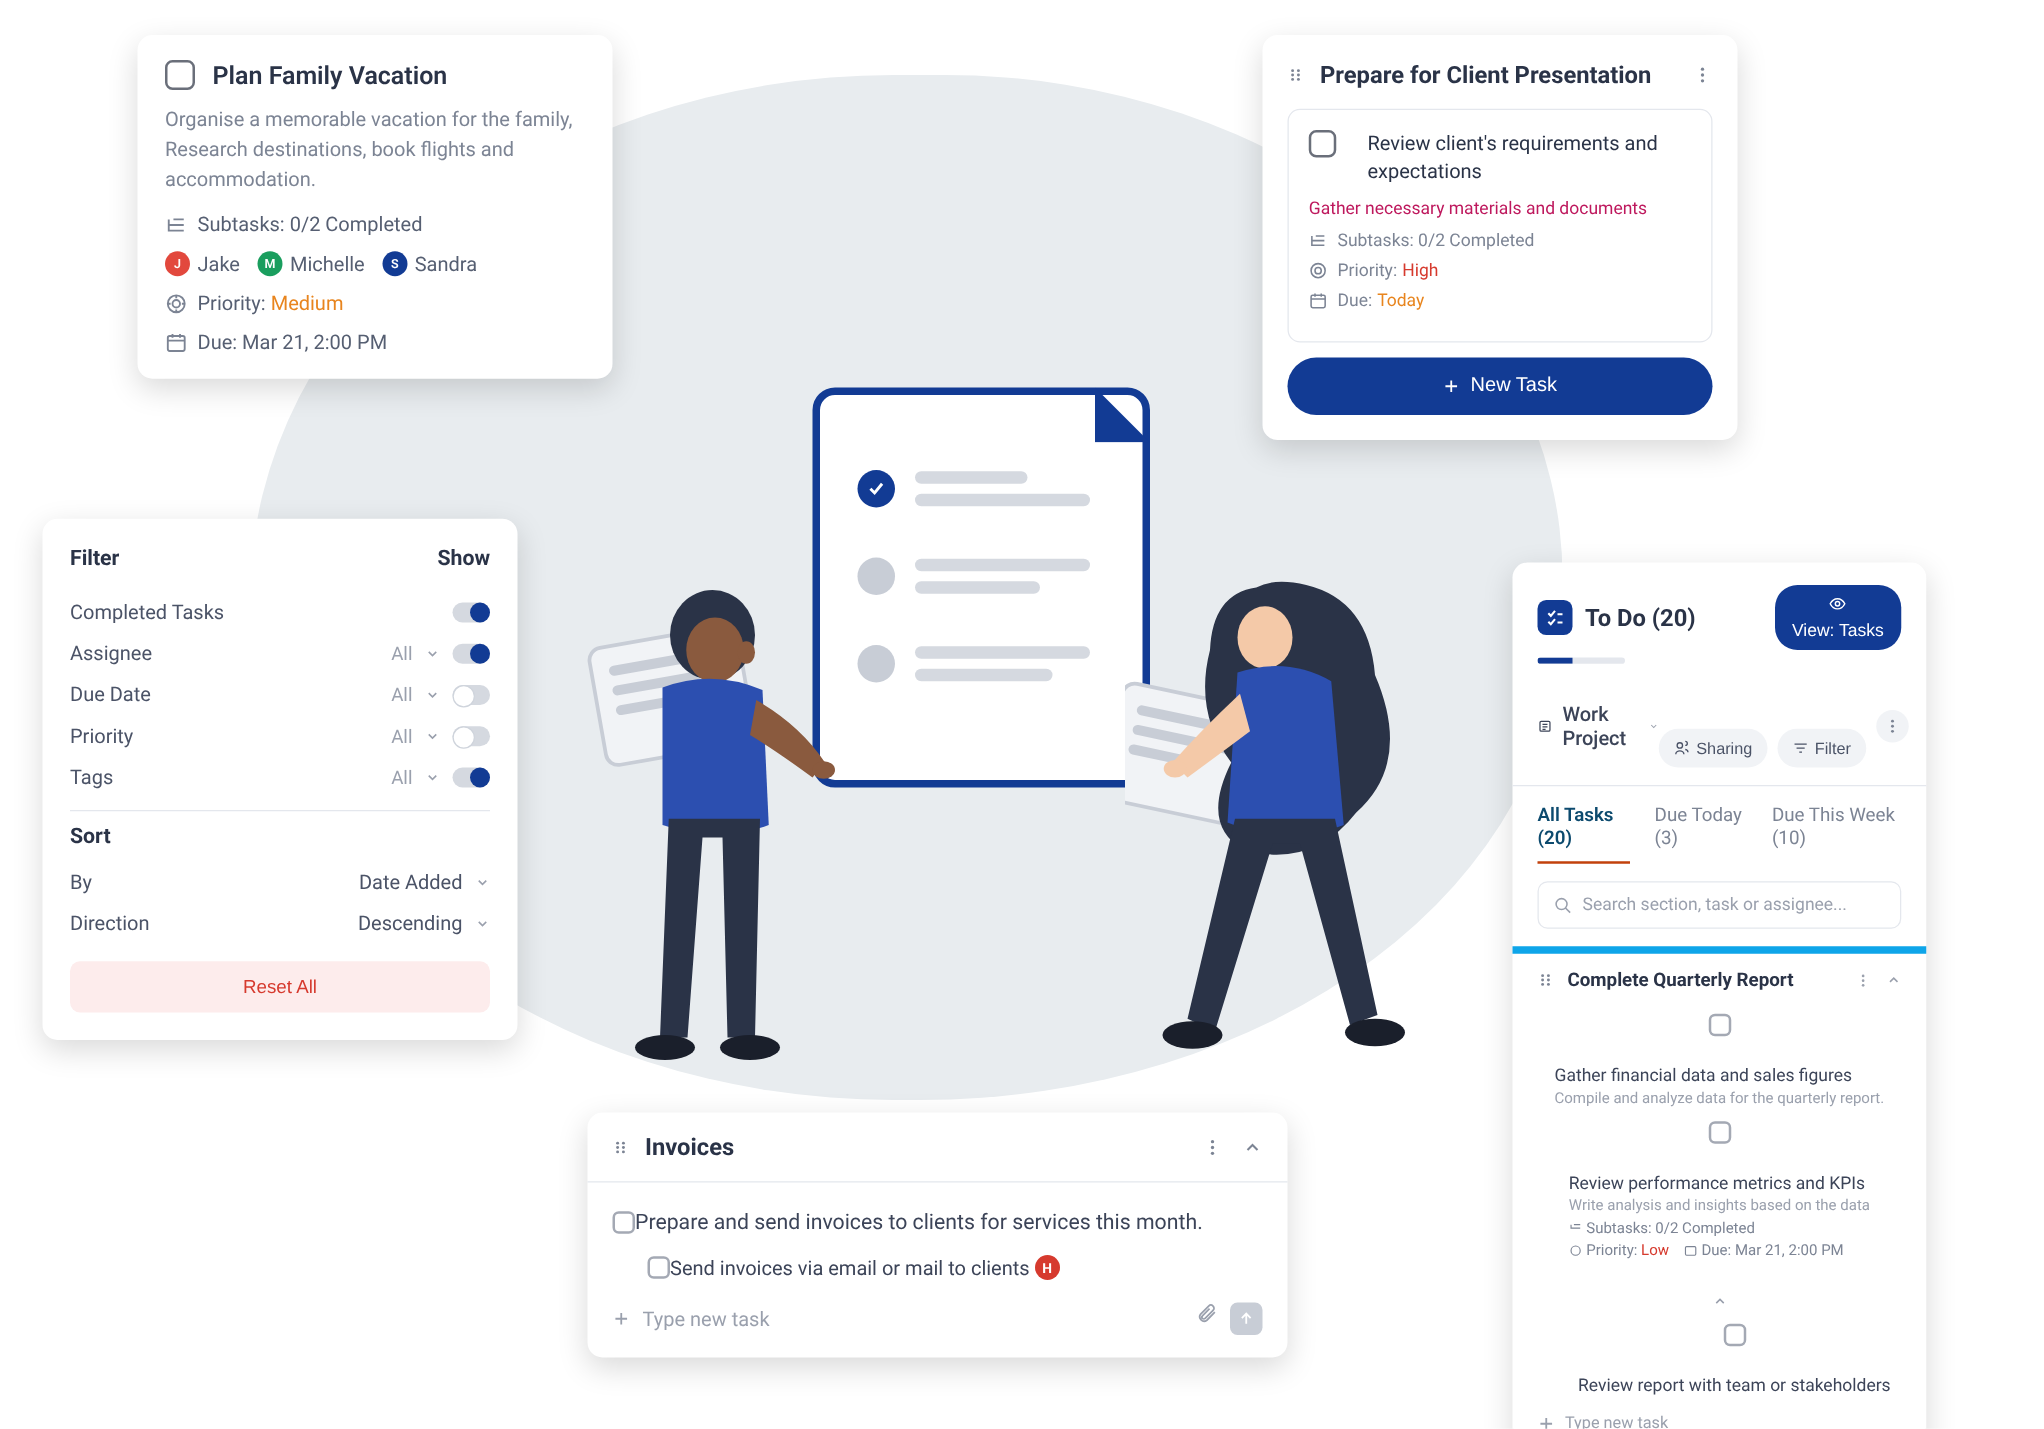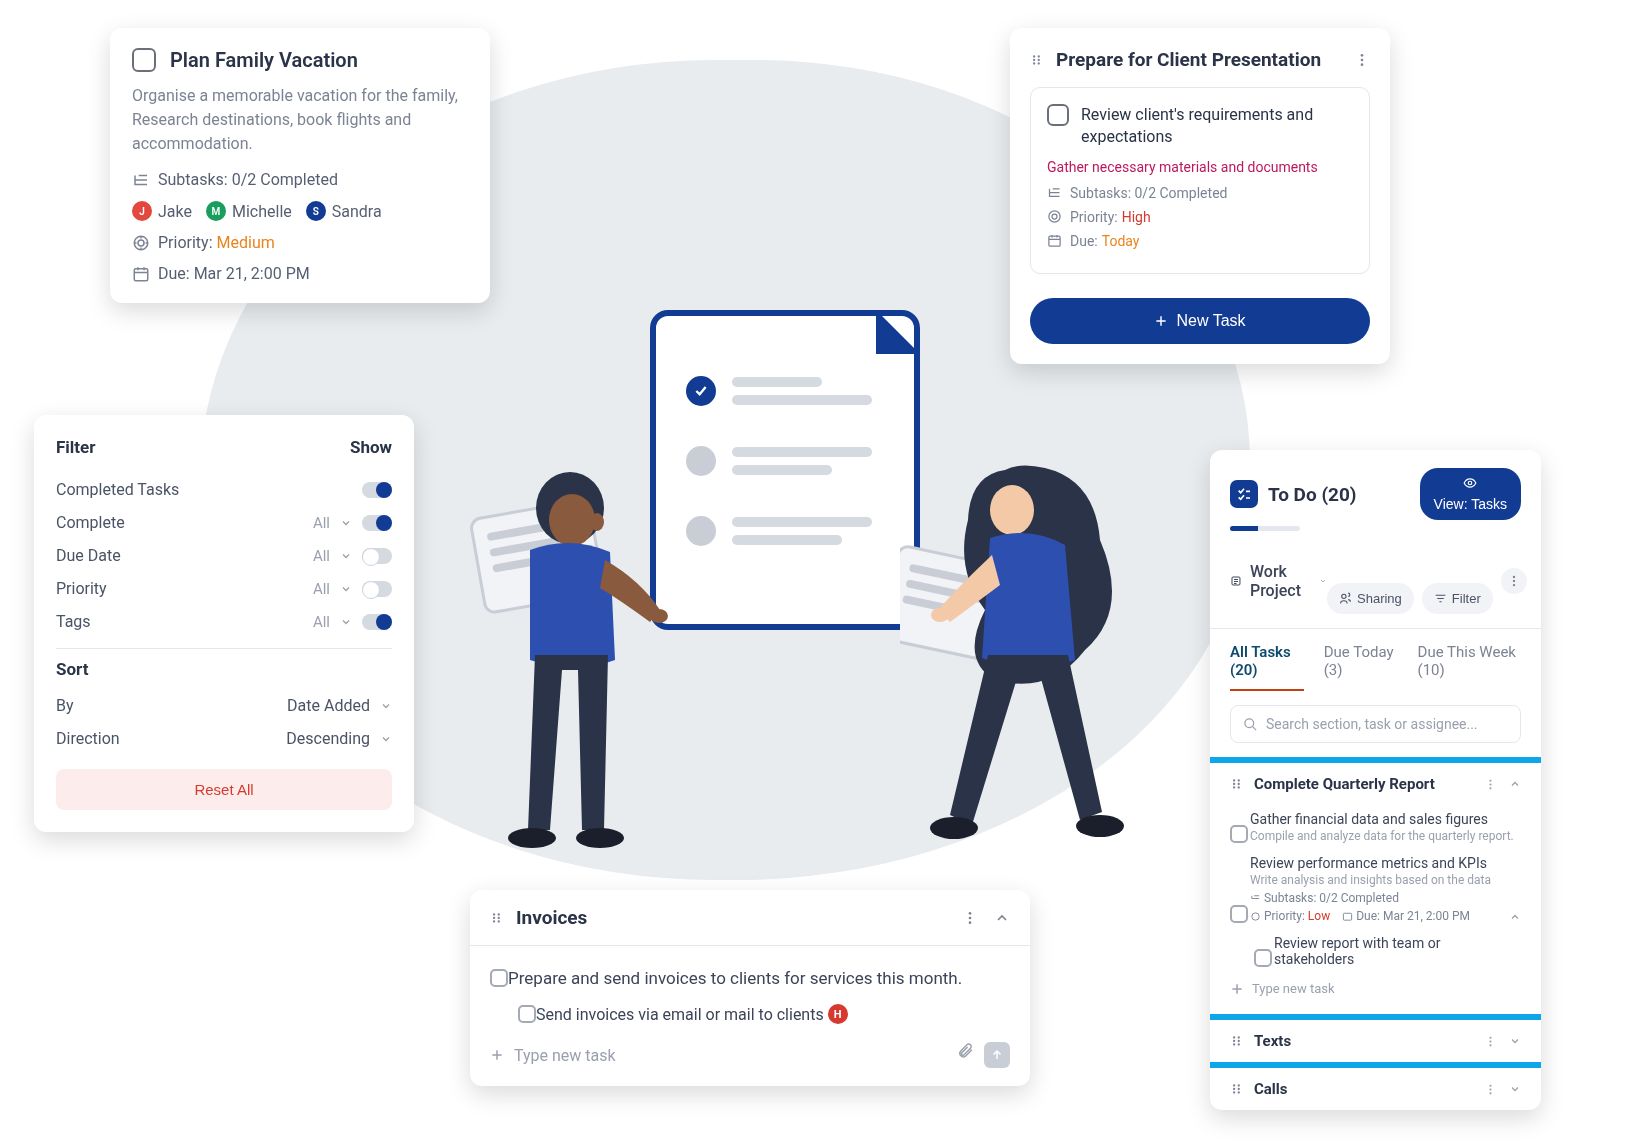--- a/index.html
+++ b/index.html
@@ -78,27 +78,27 @@
   .plus-ic { width:14px; height:14px; color:#9aa0ad; }
   .nt-actions { display:flex; gap:10px; color:#9aa0ad; }
   .nt-actions .send-btn { width:26px; height:26px; background:#c8cdd6; border-radius:6px; display:flex; align-items:center; justify-content:center; color:#fff; }
 
   
   .c4 { left: 1010px; top: 28px; width: 380px; padding:20px; }
   .c4-head { display:flex; align-items:center; justify-content:space-between; margin-bottom:16px; }
   .c4-head-l { display:flex; align-items:center; gap:12px; }
   .c4-title { font-size:19px; font-weight:700; color:#2a3347; }
   .inner-card { border:1px solid #e4e7ed; border-radius:10px; padding:16px; }
-  .ic-head { display:flex; align-items:flex-start; gap:12px; margin-bottom:10px; }
+  .ic-head { display:flex; align-items:flex-start; gap:25px; margin-bottom:10px; }
   .ic-title { font-size:16px; color:#2a3347; line-height:1.4; }
   .ic-desc { font-size:14px; color:#be185d; margin-bottom:10px; }
   .ic-meta { display:flex; align-items:center; gap:8px; font-size:14px; color:#7c8494; margin-bottom:8px; }
   .ic-meta .icon-sm{ width:15px; height:15px; }
   .due-today { color:#e8851e; }
-  .newtask-btn { margin-top:24px; width:100%; background:#123b94; color:#fff; border:none; padding:14px; border-radius:24px; font-size:16px; font-weight:500; cursor:pointer; display:flex; align-items:center; justify-content:center; gap:8px; }
+  .newtask-btn { margin-top:12px; width:100%; background:#123b94; color:#fff; border:none; padding:14px; border-radius:24px; font-size:16px; font-weight:500; cursor:pointer; display:flex; align-items:center; justify-content:center; gap:8px; }
 
   
   .c5 { left: 1210px; top: 450px; width: 331px; padding:0; }
   .c5-hdr { padding:18px 20px 0; }
   .c5-hdr-top { display:flex; align-items:center; justify-content:space-between; margin-bottom:6px; }
   .c5-hdr-l { display:flex; align-items:center; gap:10px; }
   .c5-logo { width:28px; height:28px; background:#123b94; border-radius:7px; display:flex; align-items:center; justify-content:center; color:#fff; }
   .c5-title { font-size:19px; font-weight:700; color:#2a3347; }
   .view-btn { background:#123b94; color:#fff; border:none; padding:8px 14px; border-radius:18px; font-size:14px; font-weight:500; display:flex; align-items:center; gap:6px; cursor:pointer;flex-direction:column; }
   .progress { width:70px; height:5px; background:#e4e7ed; border-radius:3px; margin-top:4px; margin-bottom:16px; overflow:hidden; }
@@ -110,21 +110,21 @@
   .icon-pill { width:26px; height:26px; border-radius:50%; background:#f1f3f6; display:flex; align-items:center; justify-content:center; color:#7c8494; cursor:pointer; }
   .c5-tabs { display:flex; gap:20px; padding:14px 20px 0; font-size:15px; }
   .tab { color:#7c8494; padding-bottom:10px; cursor:pointer; }
   .tab.active { color:#0c4a6e; font-weight:600; border-bottom:2px solid #c2410c; }
   .search-box { margin:14px 20px; border:1px solid #e4e7ed; border-radius:8px; padding:10px 12px; display:flex; align-items:center; gap:8px; color:#9aa0ad; font-size:14px; }
   .section { border-top:6px solid #0ea5e9; }
   .sec-head { display:flex; align-items:center; justify-content:space-between; padding:12px 20px; }
   .sec-head-l { display:flex; align-items:center; gap:10px; font-size:15px; font-weight:700; color:#2a3347; }
   .sec-head-r { display:flex; align-items:center; gap:12px; color:#9aa0ad; }
   .sec-body { padding:0 20px 10px; }
-  .stask { display:flex; align-items:flex-end; gap:2px; padding:6px 0; }
+  .stask { display:flex; align-items:center; gap:24px; padding:6px 0;flex-direction:column; }
   .stask-main { flex:1; }
   .stask-title { font-size:14px; color:#3c4458; }
   .stask-desc { font-size:12px; color:#9aa0ad; margin-top:2px; }
   .stask-meta { font-size:12px; color:#7c8494; margin-top:4px; display:flex; gap:12px; align-items:center; flex-wrap:wrap; }
   .stask.nested { padding-left:24px; }
   .nt-row { display:flex; align-items:center; gap:8px; padding:8px 0; color:#9aa0ad; font-size:13px; }
   .caret-up { width:12px; height:12px; }
 
   
   .illus { position:absolute; left:530px; top:310px; width:540px; height:550px; z-index:2; }
@@ -198,21 +198,21 @@
     <span>Show</span>
   </div>
   <div id="filter-rows">
       <div class="filter-row">
         <span>Completed Tasks</span>
         <div class="fr-right">
           <div class="toggle on"></div>
         </div>
       </div>
       <div class="filter-row">
-        <span>Complete</span>
+        <span>Assignee</span>
         <div class="fr-right">
           <span class="all">All</span>
           <svg class="chev" viewBox="0 0 24 24" fill="none" stroke="currentColor" stroke-width="2.5">
             <path d="M6 9l6 6 6-6"></path>
           </svg>
           <div class="toggle on"></div>
         </div>
       </div>
       <div class="filter-row">
         <span>Due Date</span>

